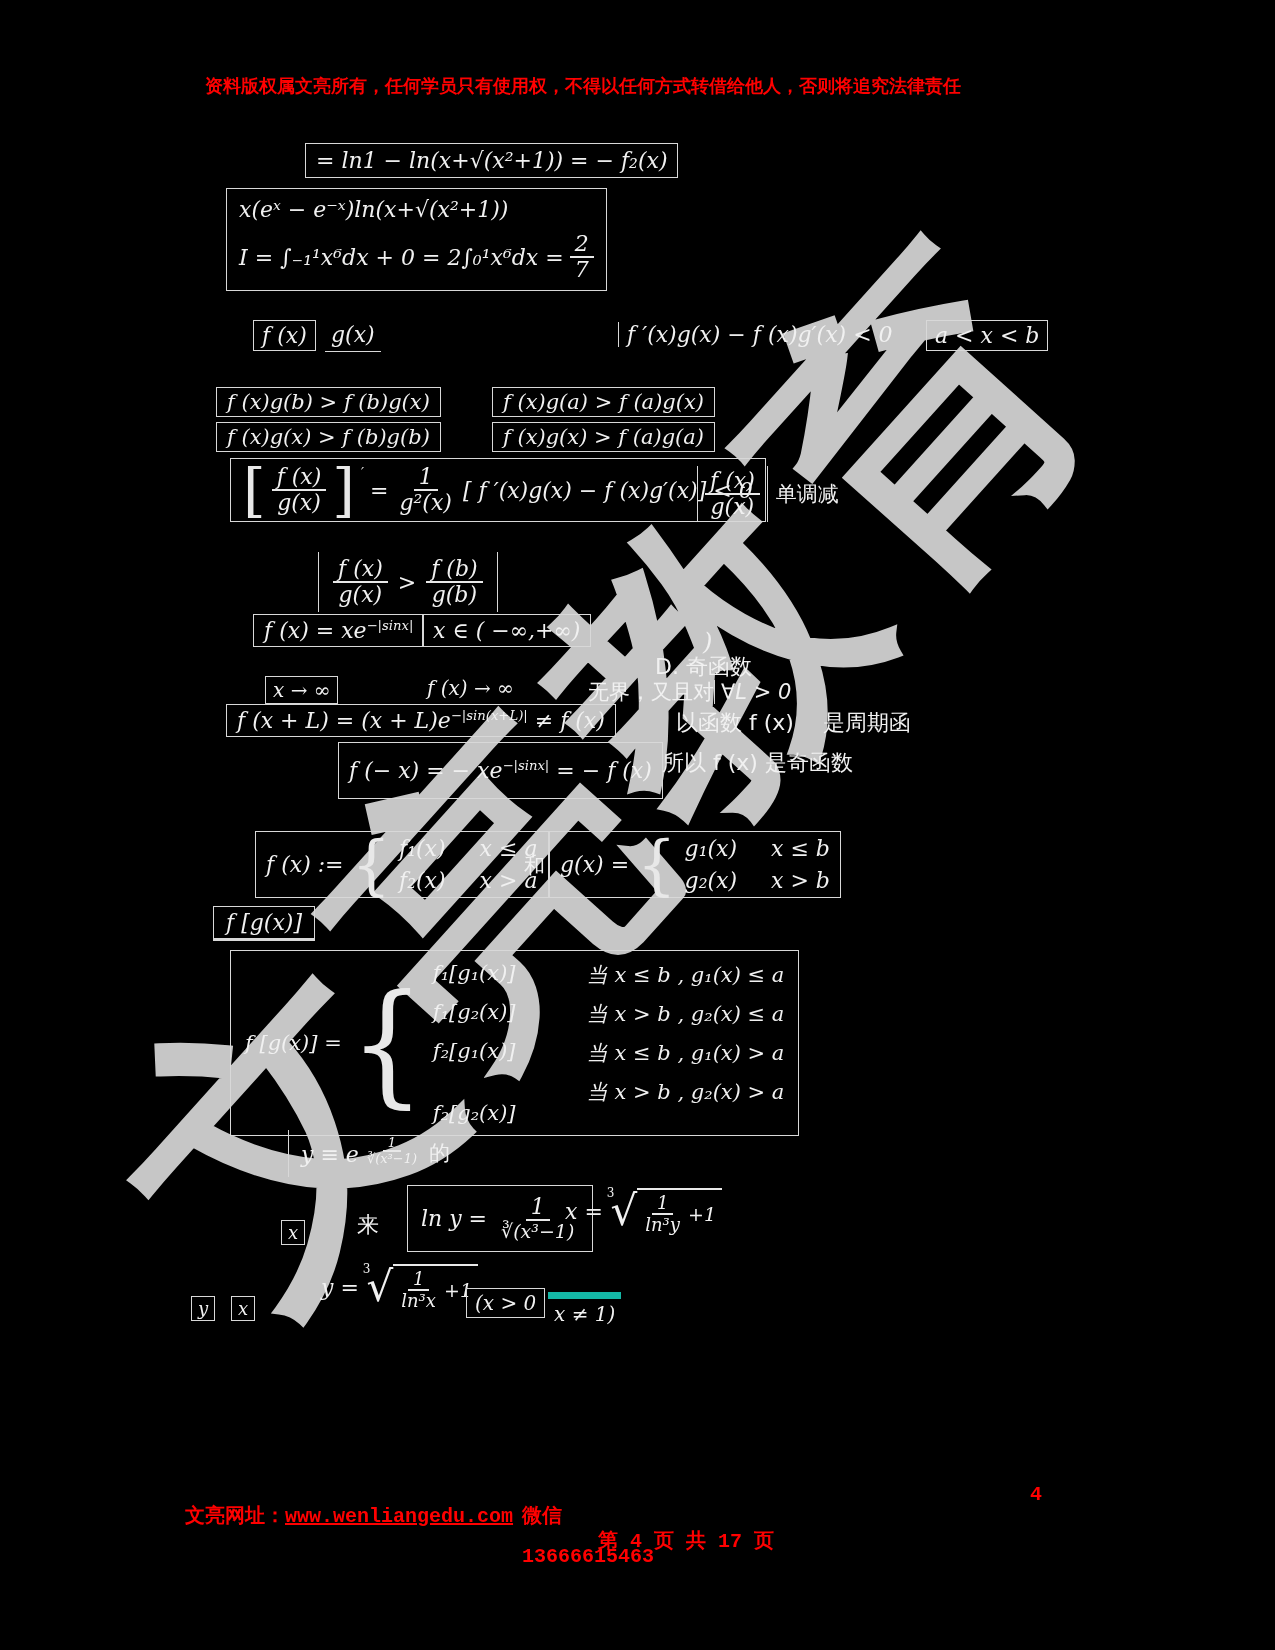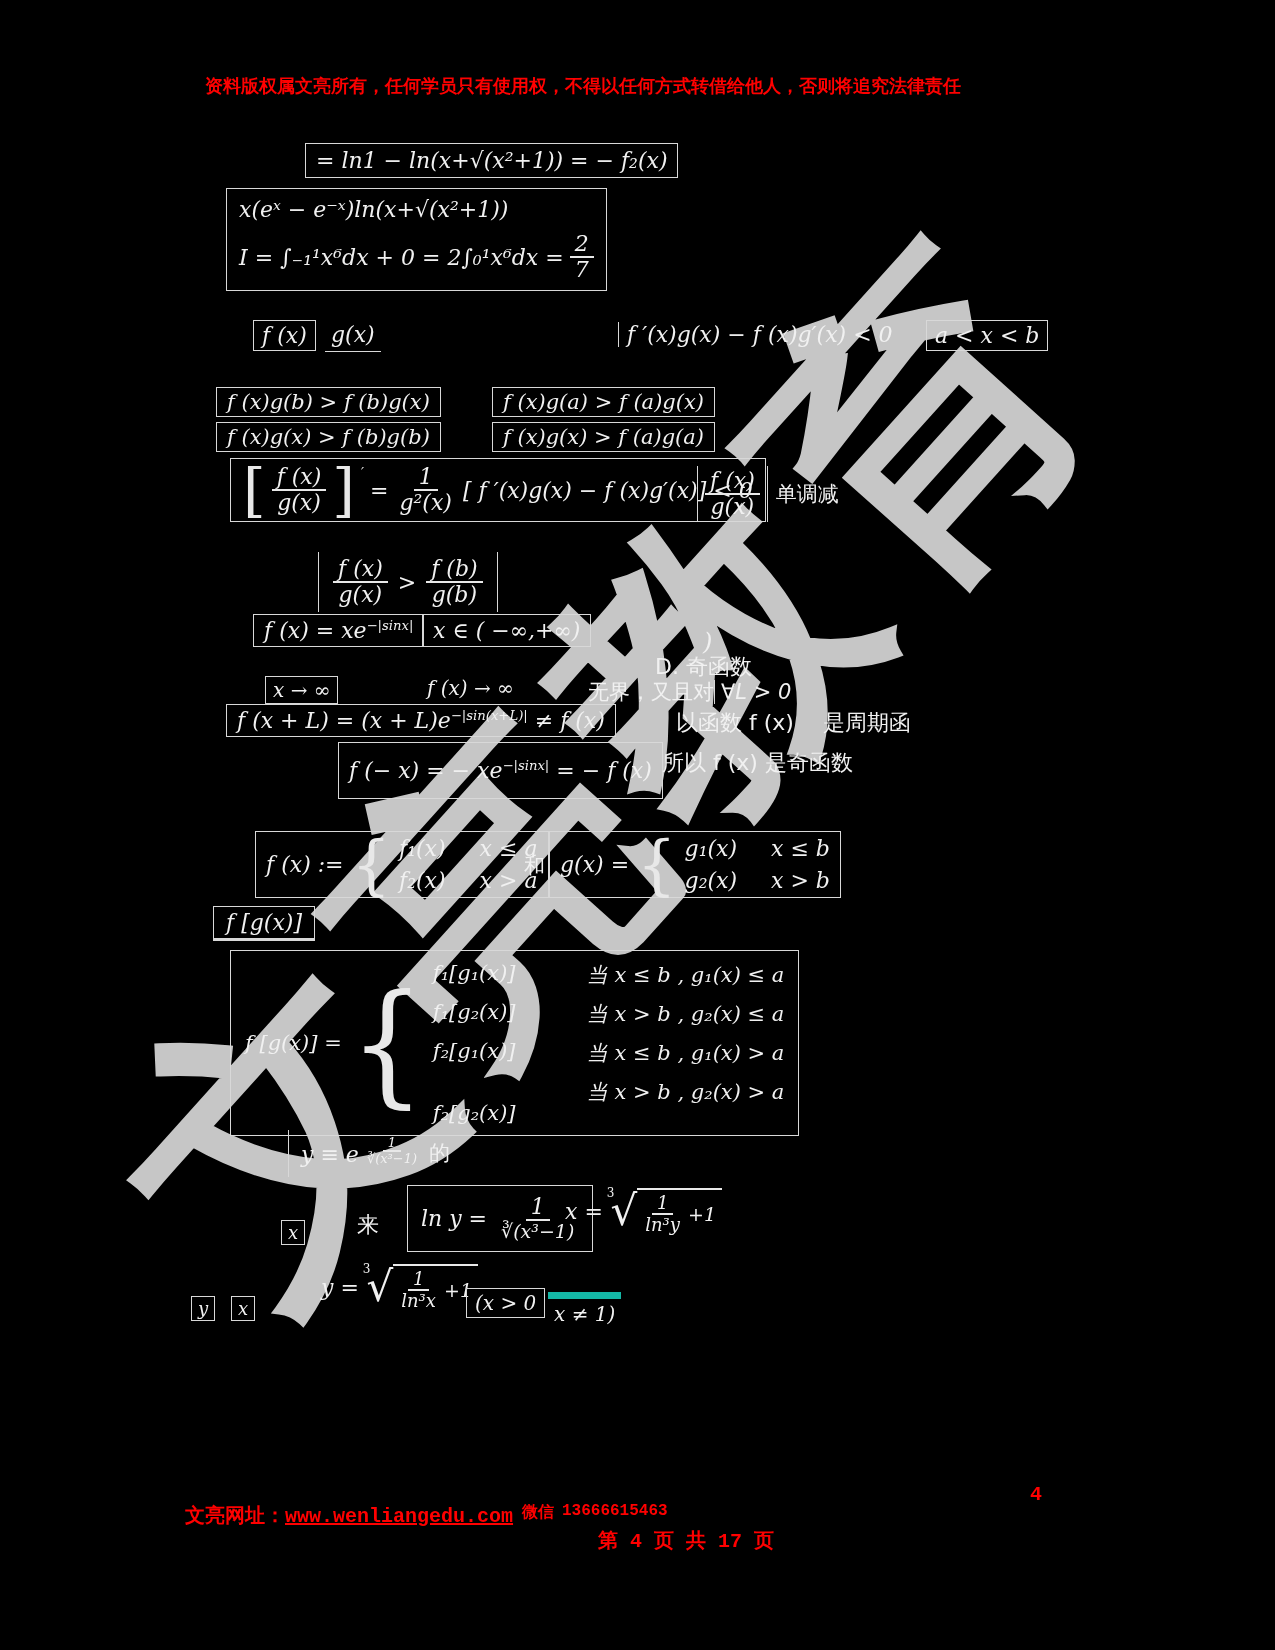--- a/index.html
+++ b/index.html
@@ -236,20 +236,20 @@
         <span style="font-size:19px;">+1</span>
       </span>
     </span>
   </div>
   <div class="abs math boxed" style="left:466px;top:1288px;padding:2px 8px;font-size:20px;">(x &gt; 0</div>
   <div class="abs math" style="left:548px;top:1292px;border-top:7px solid #14b8a6;padding:3px 6px 0 6px;font-size:20px;">x ≠ 1)</div>
 
   <div class="abs red" style="left:185px;top:1502px;font-size:20px;">
     <span>文亮网址：</span><span class="ulink">www.wenliangedu.com</span>
   </div>
-  <div class="abs red" style="left:522px;top:1502px;font-size:16px;display:flex;gap:8px;">
+  <div class="abs red" style="left:522px;top:1502px;font-size:20px;display:flex;gap:16px;flex-direction:column;">
     <span>微信</span>
     <span>13666615463</span>
   </div>
   <div class="abs red" style="left:1030px;top:1483px;font-size:20px;">4</div>
   <div class="abs red" style="left:598px;top:1527px;font-size:20px;">第 4 页 共 17 页</div>
 
 </div>
 
 </body></html>

